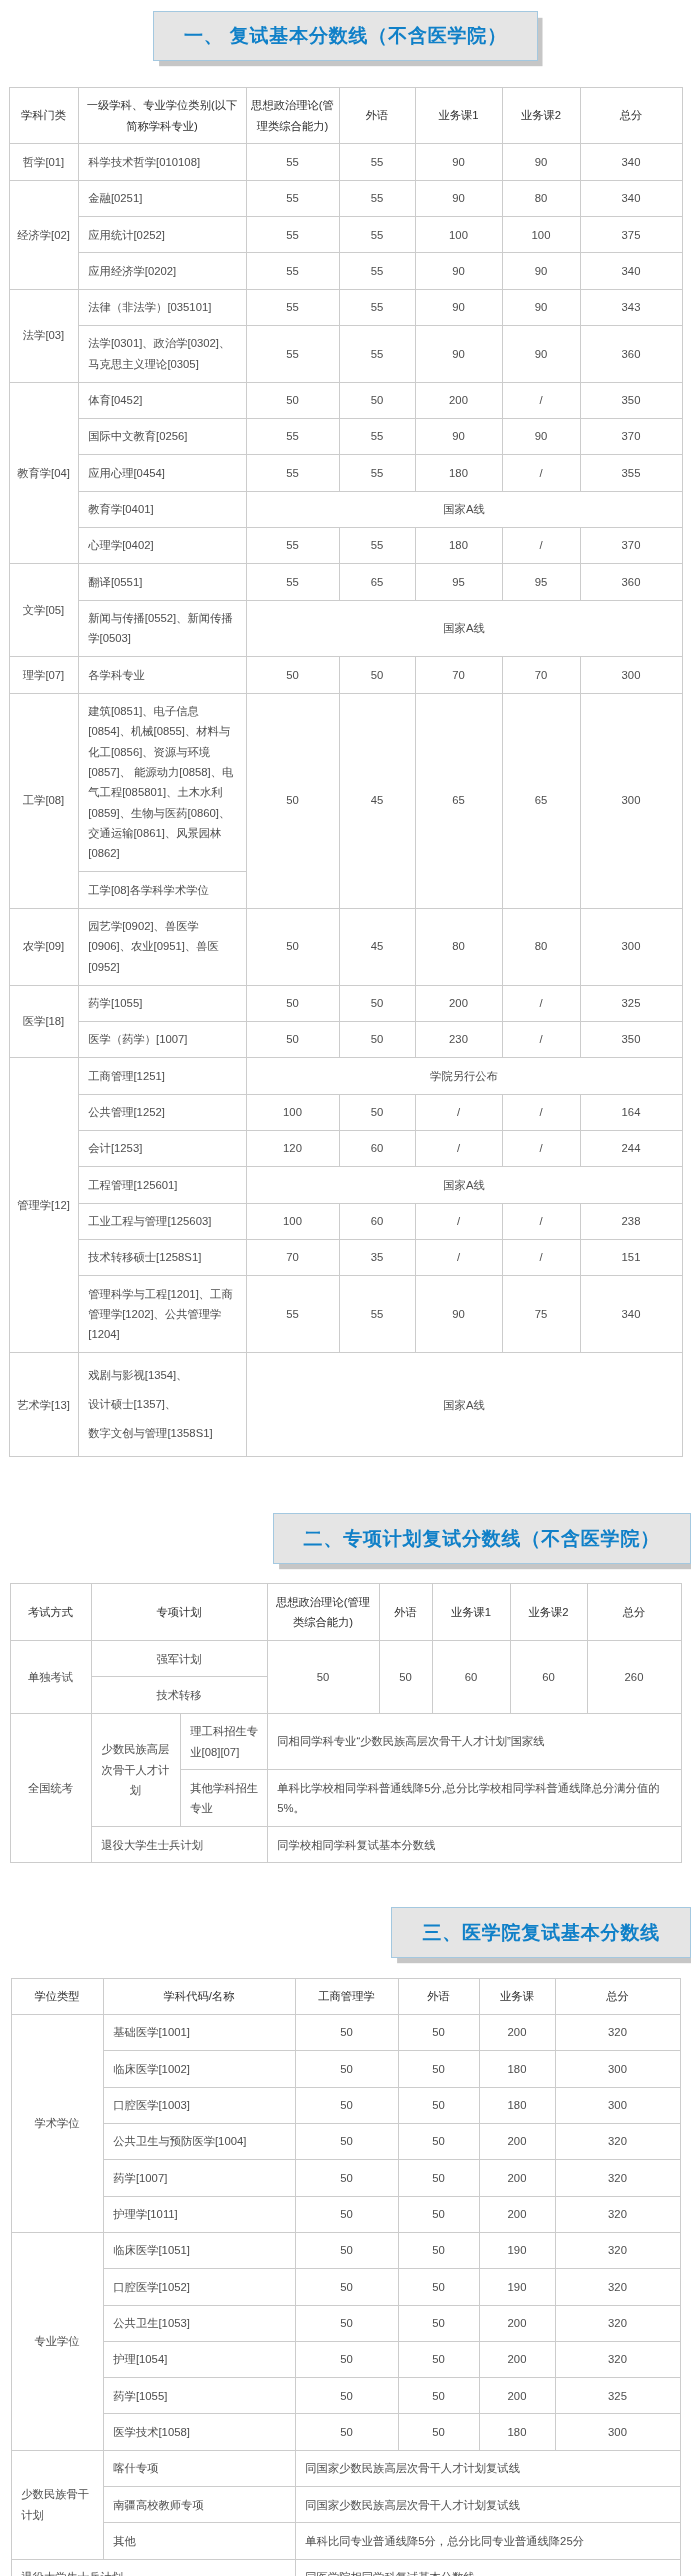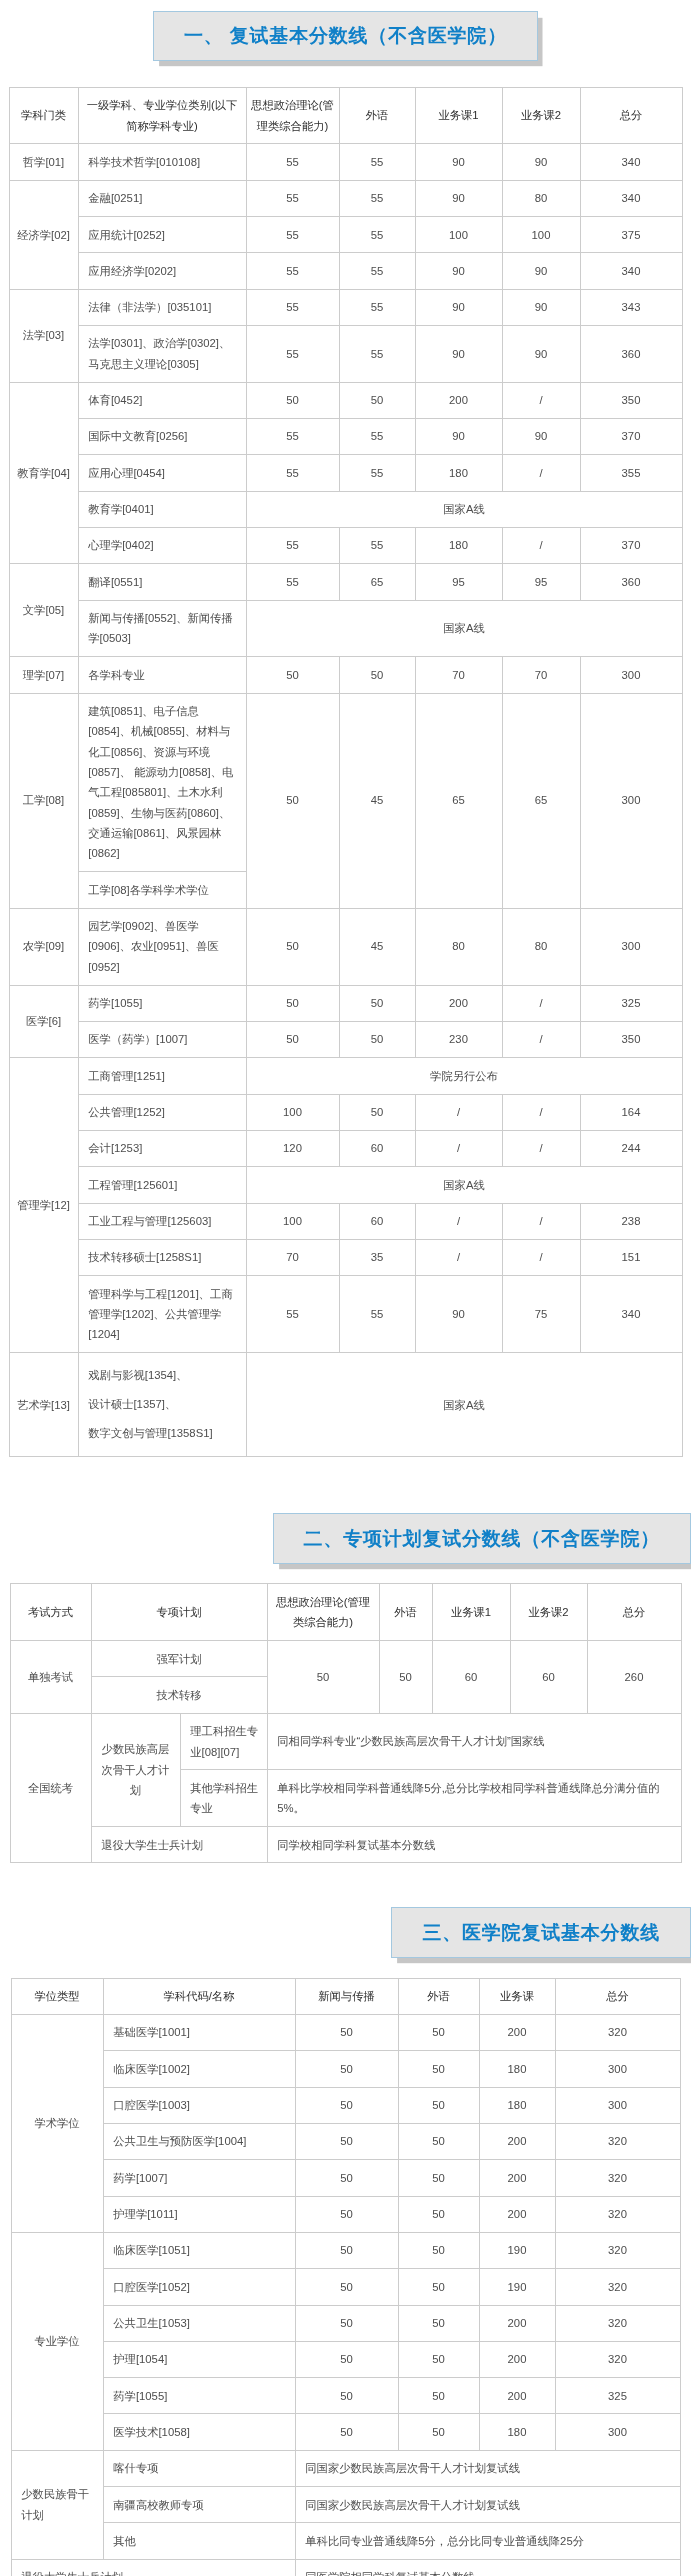--- a/index.html
+++ b/index.html
@@ -219,21 +219,21 @@
         <tr data-name="table-row">
           <td data-name="category-cell">农学[09]</td>
           <td data-name="subject-cell">园艺学[0902]、兽医学[0906]、农业[0951]、兽医[0952]</td>
           <td data-name="score-cell">50</td>
           <td data-name="score-cell">45</td>
           <td data-name="score-cell">80</td>
           <td data-name="score-cell">80</td>
           <td data-name="score-cell">300</td>
         </tr>
         <tr data-name="table-row">
-          <td rowspan="2" data-name="category-cell">医学[6]</td>
+          <td rowspan="2" data-name="category-cell">医学[18]</td>
           <td data-name="subject-cell">药学[1055]</td>
           <td data-name="score-cell">50</td>
           <td data-name="score-cell">50</td>
           <td data-name="score-cell">200</td>
           <td data-name="score-cell">/</td>
           <td data-name="score-cell">325</td>
         </tr>
         <tr data-name="table-row">
           <td data-name="subject-cell">医学（药学）[1007]</td>
           <td data-name="score-cell">50</td>
@@ -365,21 +365,21 @@
         <col class="c1">
         <col class="c2">
         <col class="c3">
         <col class="c4">
         <col class="c5">
       </colgroup>
       <thead>
         <tr data-name="header-row">
           <th data-name="column-header">学位类型</th>
           <th data-name="column-header">学科代码/名称</th>
-          <th data-name="column-header">新闻与传播</th>
+          <th data-name="column-header">工商管理学</th>
           <th data-name="column-header">外语</th>
           <th data-name="column-header">业务课</th>
           <th data-name="column-header">总分</th>
         </tr>
       </thead>
       <tbody>
         <tr data-name="table-row">
           <td rowspan="6" data-name="category-cell">学术学位</td>
           <td data-name="subject-cell">基础医学[1001]</td>
           <td data-name="score-cell">50</td>

